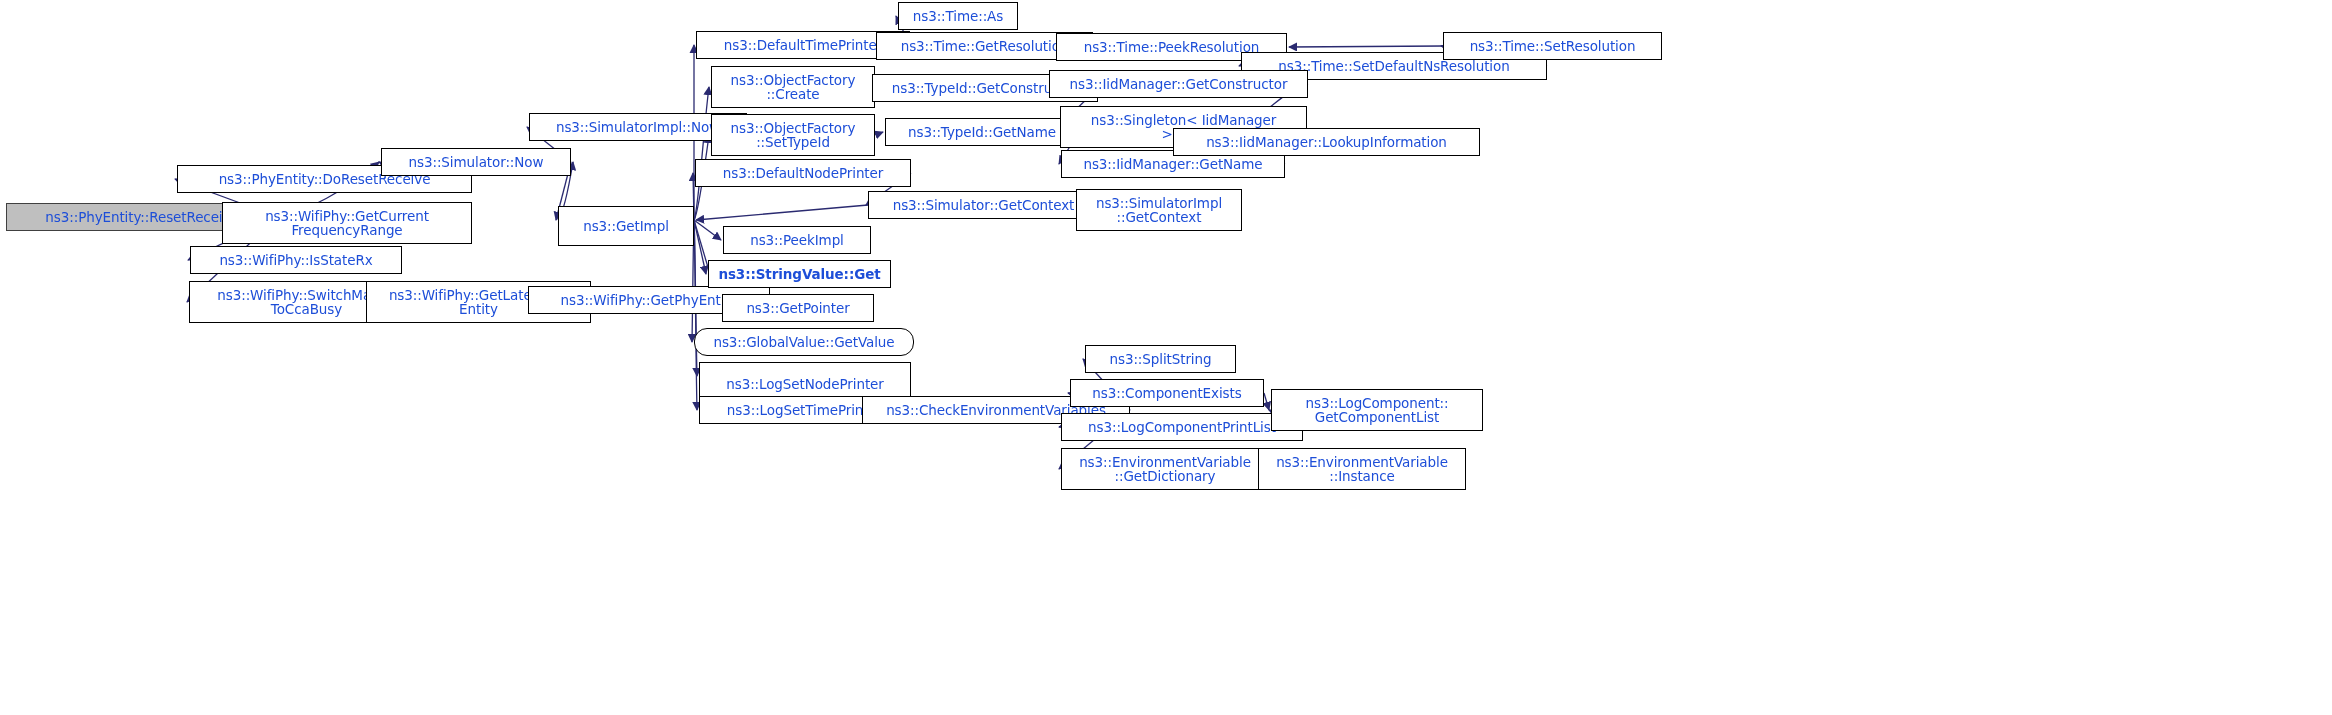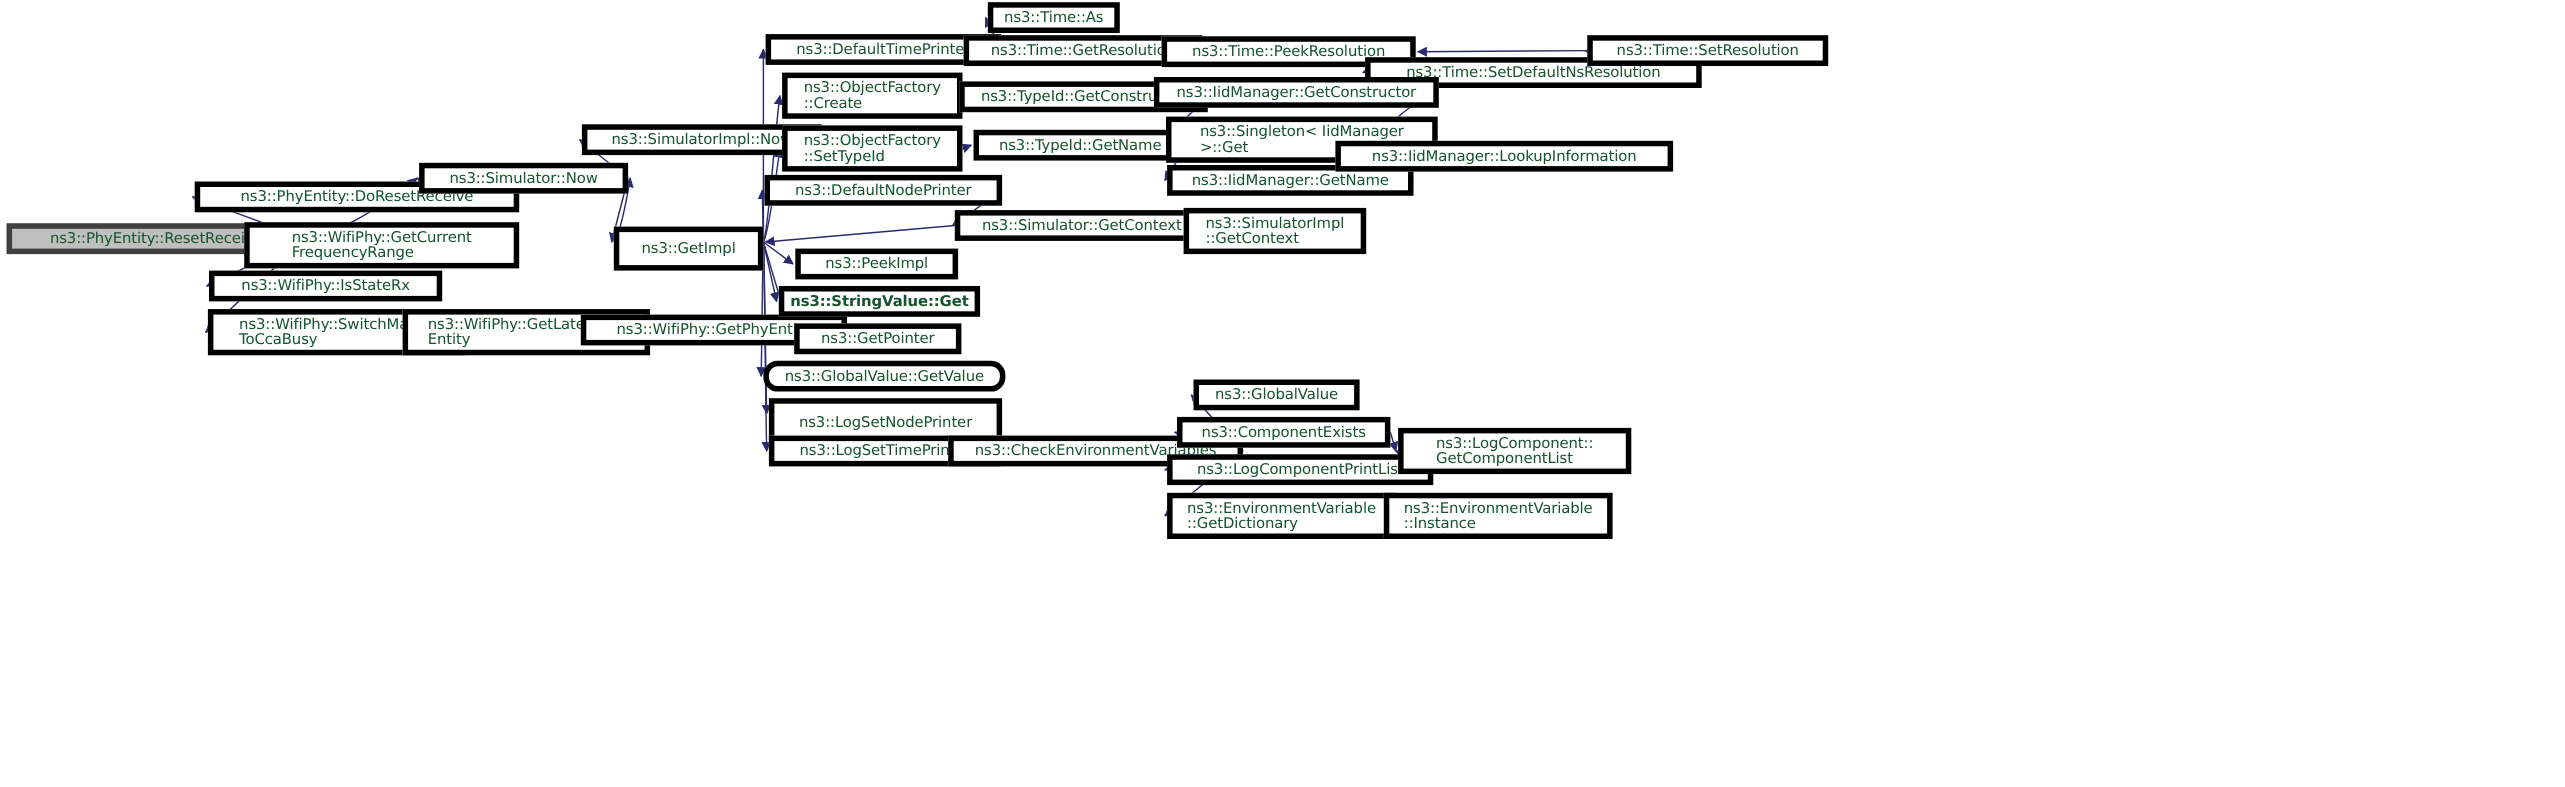--- a/index.html
+++ b/index.html
@@ -1,21 +1,21 @@
 <!DOCTYPE html>
 <html><head>
 <meta charset="utf-8">
 <style>
   html,body{margin:0;padding:0;background:#ffffff;}
   #canvas{position:relative;width:2332px;height:715px;background:#ffffff;
           font-family:"DejaVu Sans","Liberation Sans",sans-serif;}
   #edges{position:absolute;left:0;top:0;width:2332px;height:715px;}
-  .node{position:absolute;box-sizing:border-box;border:5px solid #000000;
+  .node{position:absolute;box-sizing:border-box;border:1px solid #000000;
         background:#ffffff;display:flex;align-items:center;justify-content:center;
-        text-align:left;color:#14532d;font-size:13.5px;line-height:14.5px;
+        text-align:center;color:#1d4ed8;font-size:13.5px;line-height:14.5px;
         letter-spacing:-0.1px;white-space:pre-line;overflow:hidden;}
   .node.root{background:#bfbfbf;border-color:#404040;}
 </style>
 </head>
 <body>
 
 <div id="canvas">
   <svg id="edges">
     <defs>
       <marker id="ah" viewBox="0 0 10 10" refX="9" refY="5" markerWidth="7" markerHeight="7" orient="auto-start-reverse">
@@ -103,24 +103,24 @@
       <div class="node" style="left: 885px; top: 118px; width: 194px; height: 28px;">ns3::TypeId::GetName</div>
       <div class="node" style="left: 868px; top: 191px; width: 231px; height: 28px;">ns3::Simulator::GetContext</div>
       <div class="node" style="left: 862px; top: 396px; width: 268px; height: 28px;">ns3::CheckEnvironmentVariables</div>
       <div class="node" style="left: 1056px; top: 33px; width: 231px; height: 28px;">ns3::Time::PeekResolution</div>
       <div class="node" style="left: 1241px; top: 52px; width: 306px; height: 28px;">ns3::Time::SetDefaultNsResolution</div>
       <div class="node" style="left: 1443px; top: 32px; width: 219px; height: 28px;">ns3::Time::SetResolution</div>
       <div class="node" style="left: 1049px; top: 70px; width: 259px; height: 28px;">ns3::IidManager::GetConstructor</div>
       <div class="node" style="left: 1060px; top: 106px; width: 247px; height: 42px;">ns3::Singleton&lt; IidManager
 &gt;::Get</div>
       <div class="node" style="left: 1061px; top: 150px; width: 224px; height: 28px;">ns3::IidManager::GetName</div>
-      <div class="node" style="left: 1214px; top: 128px; width: 307px; height: 28px;">ns3::IidManager::LookupInformation</div>
+      <div class="node" style="left: 1173px; top: 128px; width: 307px; height: 28px;">ns3::IidManager::LookupInformation</div>
       <div class="node" style="left: 1076px; top: 189px; width: 166px; height: 42px;">ns3::SimulatorImpl
 ::GetContext</div>
-      <div class="node" style="left: 1085px; top: 345px; width: 151px; height: 28px;">ns3::GlobalValue</div>
+      <div class="node" style="left: 1085px; top: 345px; width: 151px; height: 28px;">ns3::SplitString</div>
       <div class="node" style="left: 1070px; top: 379px; width: 194px; height: 28px;">ns3::ComponentExists</div>
       <div class="node" style="left: 1061px; top: 413px; width: 242px; height: 28px;">ns3::LogComponentPrintList</div>
       <div class="node" style="left: 1061px; top: 448px; width: 208px; height: 42px;">ns3::EnvironmentVariable
 ::GetDictionary</div>
       <div class="node" style="left: 1271px; top: 389px; width: 212px; height: 42px;">ns3::LogComponent::
 GetComponentList</div>
       <div class="node" style="left: 1258px; top: 448px; width: 208px; height: 42px;">ns3::EnvironmentVariable
 ::Instance</div>
     </div>
 </div>

